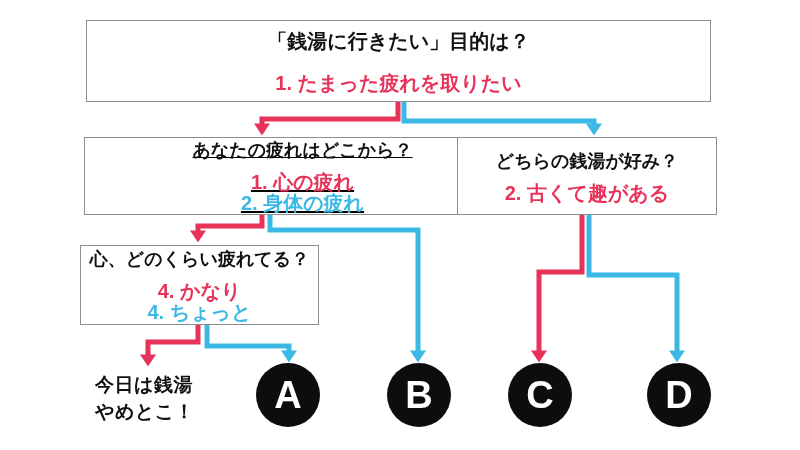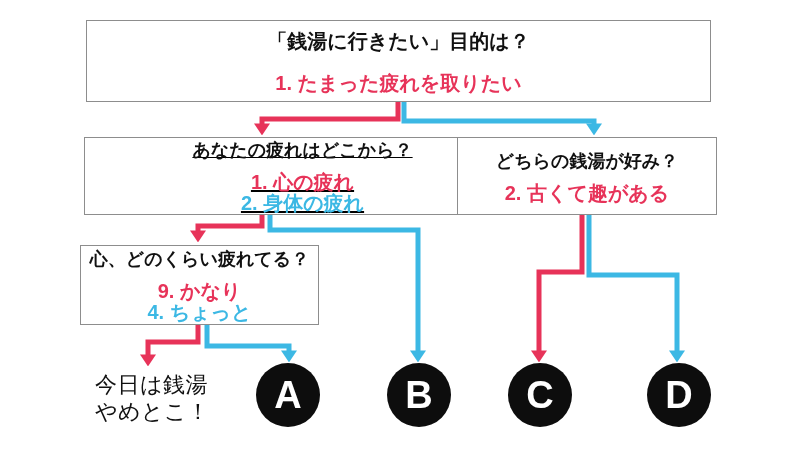--- a/index.html
+++ b/index.html
@@ -44,21 +44,21 @@
     display:flex;align-items:center;justify-content:center;
     font-size:38px;font-weight:bold;
   }
   #circle-a{left:256px;top:363px;}
   #circle-b{left:387px;top:363px;}
   #circle-c{left:508px;top:363px;}
   #circle-d{left:647px;top:363px;}
   
   .result-text{
     position:absolute;left:95px;top:371px;z-index:2;
-    font-size:22px;line-height:27px;font-weight:normal;color:var(--text-black);
+    font-size:19px;line-height:27px;font-weight:bold;color:var(--text-black);
     white-space:pre-line;letter-spacing:0.5px;
   }
 </style>
 </head>
 <body>
 
 <div class="stage">
 
   <svg class="connectors" width="800" height="450" viewBox="0 0 800 450">
     <defs>
@@ -90,21 +90,21 @@
     <div class="opt opt2">2. 身体の疲れ</div>
   </div>
 
   <div class="node" id="node-pref">
     <div class="q">どちらの銭湯が好み？</div>
     <div class="opt opt1">2. 古くて趣がある</div>
   </div>
 
   <div class="node" id="node-mind">
     <div class="q">心、どのくらい疲れてる？</div>
-    <div class="opt opt1">9. かなり</div>
+    <div class="opt opt1">4. かなり</div>
     <div class="opt opt2">4. ちょっと</div>
   </div>
 
   <div class="result-text">今日は銭湯
 やめとこ！</div>
 
   <div class="circle" id="circle-a">
     <span>A</span>
   </div>
   <div class="circle" id="circle-b">

